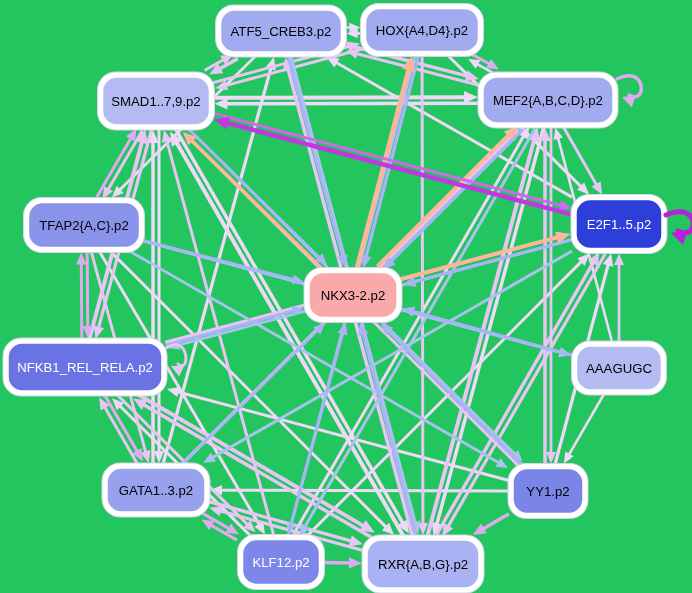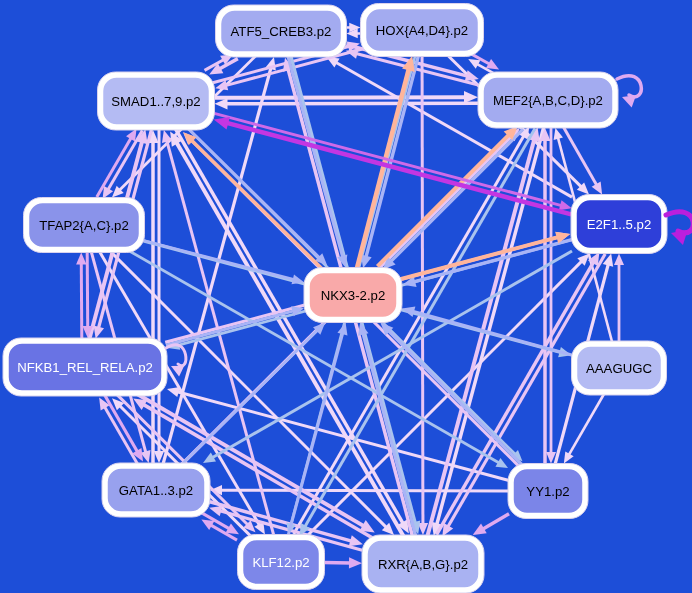--- a/index.html
+++ b/index.html
@@ -1,17 +1,17 @@
 <!DOCTYPE html>
 <html><head>
 <meta charset="utf-8">
 <style>
   html,body{margin:0;padding:0;background:#ffffff;}
   body{font-family:"Liberation Sans", sans-serif;}
-  #stage{position:relative;width:692px;height:593px;background:#1d4ed8;overflow:hidden;}
+  #stage{position:relative;width:692px;height:593px;background:#22c55e;overflow:hidden;}
   svg{display:block;}
   text{font-family:"Liberation Sans", sans-serif;}
 </style>
 </head>
 <body>
 
 <div id="stage">
   <svg id="net" width="692" height="593" viewBox="0 0 692 593">
       <g>
         <g>

